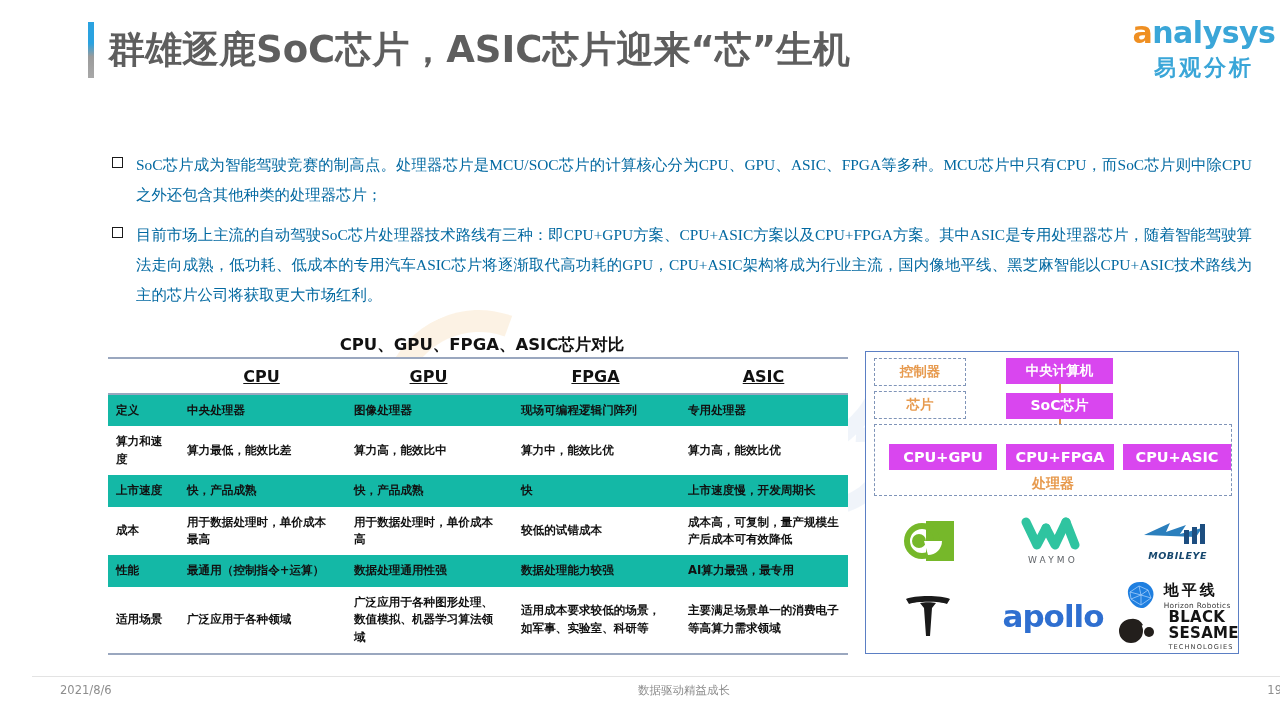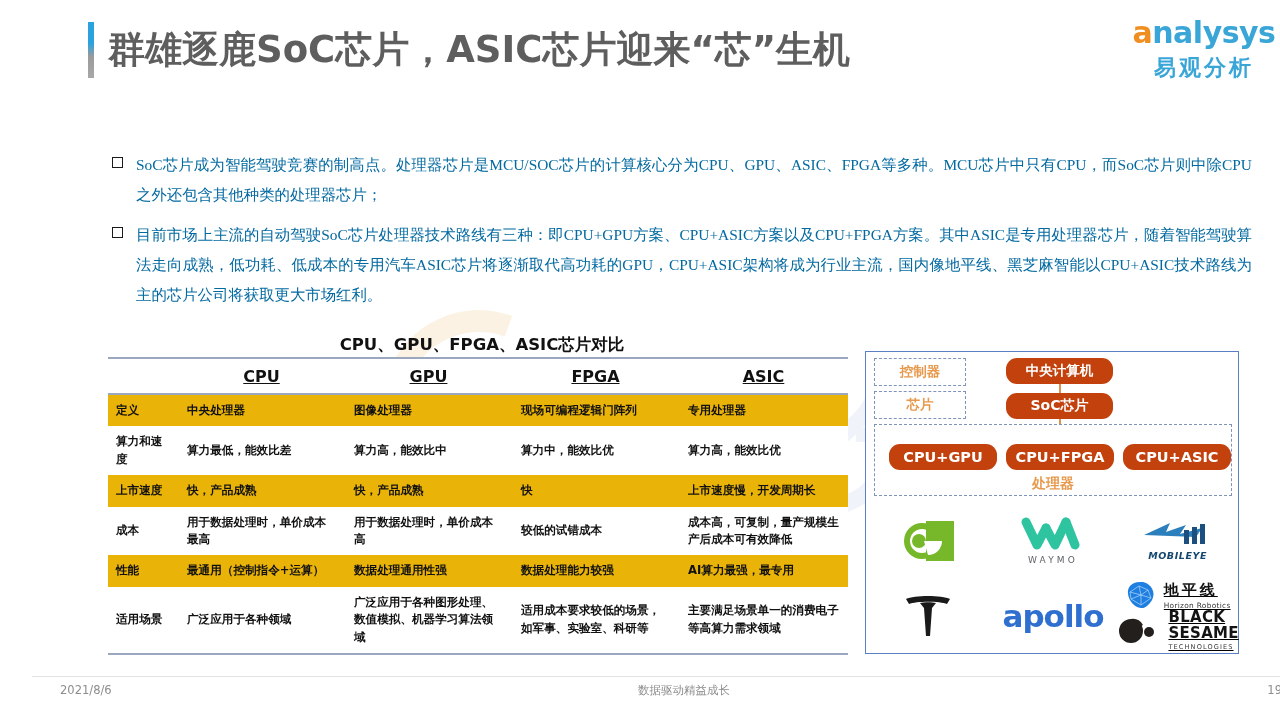--- a/index.html
+++ b/index.html
@@ -81,21 +81,21 @@
     background:#ffffff;height:34px;font-size:16px;font-weight:700;color:#111;text-align:center;
     padding:0 6px;
     text-decoration:underline;
   }
   .chiptable thead th.blank{border-top:2px solid #9aa7bf;}
   .chiptable tbody td{
     font-size:11.6px;line-height:1.5;color:#111;padding:7px 9px;vertical-align:middle;
     font-weight:600;
   }
   .chiptable tbody td.rowlabel{padding-left:8px;}
-  .chiptable tbody tr.shade td{background:#eab308;}
+  .chiptable tbody tr.shade td{background:#14b8a6;}
   .chiptable tbody tr.plain td{background:#ffffff;}
   .chiptable tbody tr:last-child td{border-bottom:2px solid #9aa7bf;}
 
   
   .rightpanel{
     position:absolute;left:833px;top:351px;width:374px;height:303px;
     border:1px solid #5b7fc4;background:#ffffff;z-index:3;box-sizing:border-box;
   }
 
   
@@ -103,23 +103,23 @@
   .dashbox{
     position:absolute;box-sizing:border-box;border:1.4px dashed #7f94b8;background:#fff;
     display:flex;align-items:center;justify-content:center;
     color:#e79a4e;font-weight:700;font-family:"DejaVu Sans",sans-serif;
   }
   .db-ctrl{left:8px;top:6px;width:92px;height:28px;font-size:13.5px;}
   .db-chip{left:8px;top:39px;width:92px;height:28px;font-size:13.5px;}
   .db-proc{left:8px;top:72px;width:358px;height:72px;align-items:flex-end;padding-bottom:2px;font-size:14px;}
 
   .bluebox{
-    position:absolute;background:#c2410c;color:#fff;font-weight:600;
+    position:absolute;background:#d946ef;color:#fff;font-weight:600;
     display:flex;align-items:center;justify-content:center;
-    font-family:"DejaVu Sans",sans-serif;box-sizing:border-box;border-radius:11px;
+    font-family:"DejaVu Sans",sans-serif;box-sizing:border-box;
   }
   .bb-central{left:140px;top:6px;width:107px;height:26px;font-size:13.5px;}
   .bb-soc{left:140px;top:41px;width:107px;height:26px;font-size:14px;}
   .bb-gpu{left:23px;top:92px;width:108px;height:26px;font-size:14.5px;}
   .bb-fpga{left:140px;top:92px;width:108px;height:26px;font-size:14.5px;}
   .bb-asic{left:257px;top:92px;width:108px;height:26px;font-size:14.5px;}
 
   .conn{position:absolute;background:#d9954e;}
 
   
@@ -134,21 +134,21 @@
   .mobil-txt{font-size:9.5px;font-weight:800;font-style:italic;color:#16476e;letter-spacing:.6px;margin-top:1px;font-family:"DejaVu Sans",sans-serif;}
   .apollo-txt{font-size:31px;font-weight:600;color:#2f6fd0;letter-spacing:-1px;font-family:"DejaVu Sans",sans-serif;}
 
   .hz{display:flex;align-items:center;gap:5px;}
   .hz-cn{font-size:15px;font-weight:700;color:#111;letter-spacing:3px;font-family:"DejaVu Sans",sans-serif;}
   .hz-en{font-size:7.4px;color:#333;letter-spacing:.3px;text-align:center;margin-top:1px;font-family:"DejaVu Sans",sans-serif;}
   .bs{display:flex;align-items:center;gap:6px;}
   .bs-t1{font-size:15px;font-weight:800;color:#141414;line-height:1.02;letter-spacing:.3px;font-family:"DejaVu Sans",sans-serif;}
   .bs-t2{font-size:6.6px;color:#3a3a3a;letter-spacing:1.1px;margin-top:2px;font-family:"DejaVu Sans",sans-serif;}
 
-  .stack2{display:flex;flex-direction:column;align-items:center;justify-content:center;height:100%;text-decoration:underline;}
+  .stack2{display:flex;flex-direction:column;align-items:center;justify-content:center;height:100%;}
 
   
   .footline{position:absolute;left:0;top:676px;width:1280px;height:1px;background:#e3e3e3;z-index:2;}
   .footer{position:absolute;top:683px;font-size:11.5px;color:#8d8d8d;z-index:3;font-family:"DejaVu Sans",sans-serif;}
   .foot-date{left:28px;}
   .foot-mid{left:12px;width:1280px;text-align:center;}
   .foot-page{right:30px;}
 </style>
 </head>
 <body>

